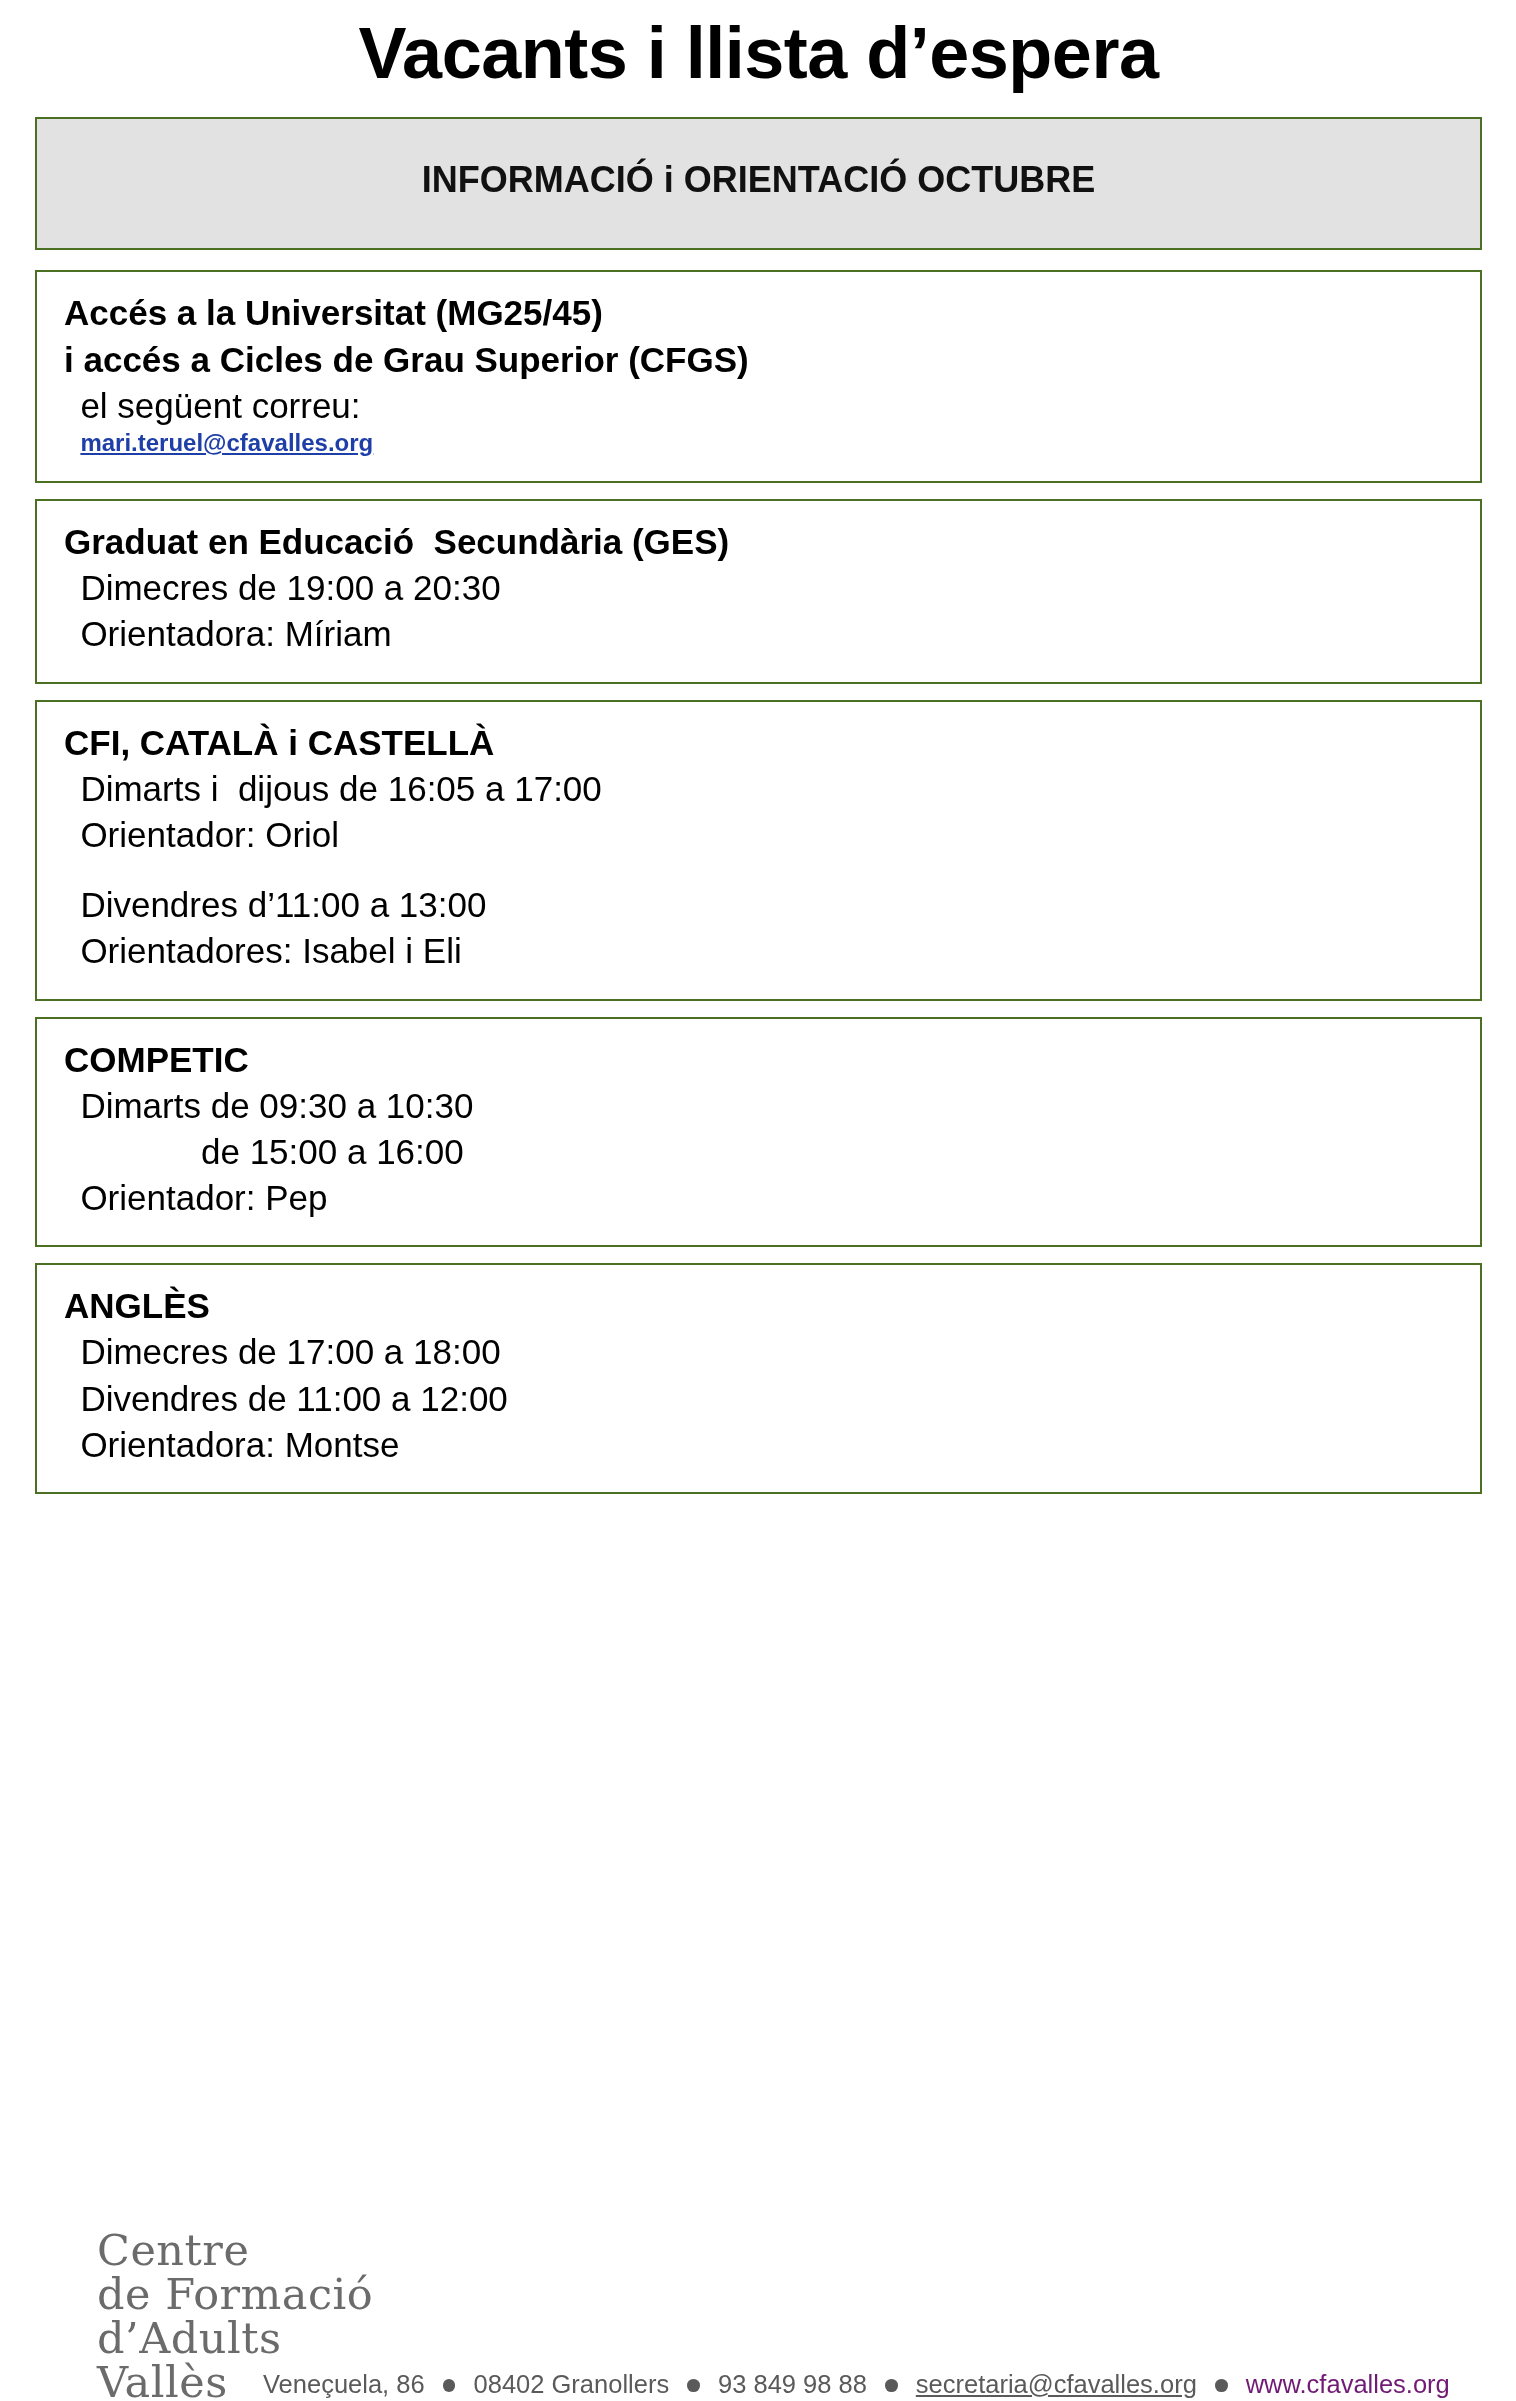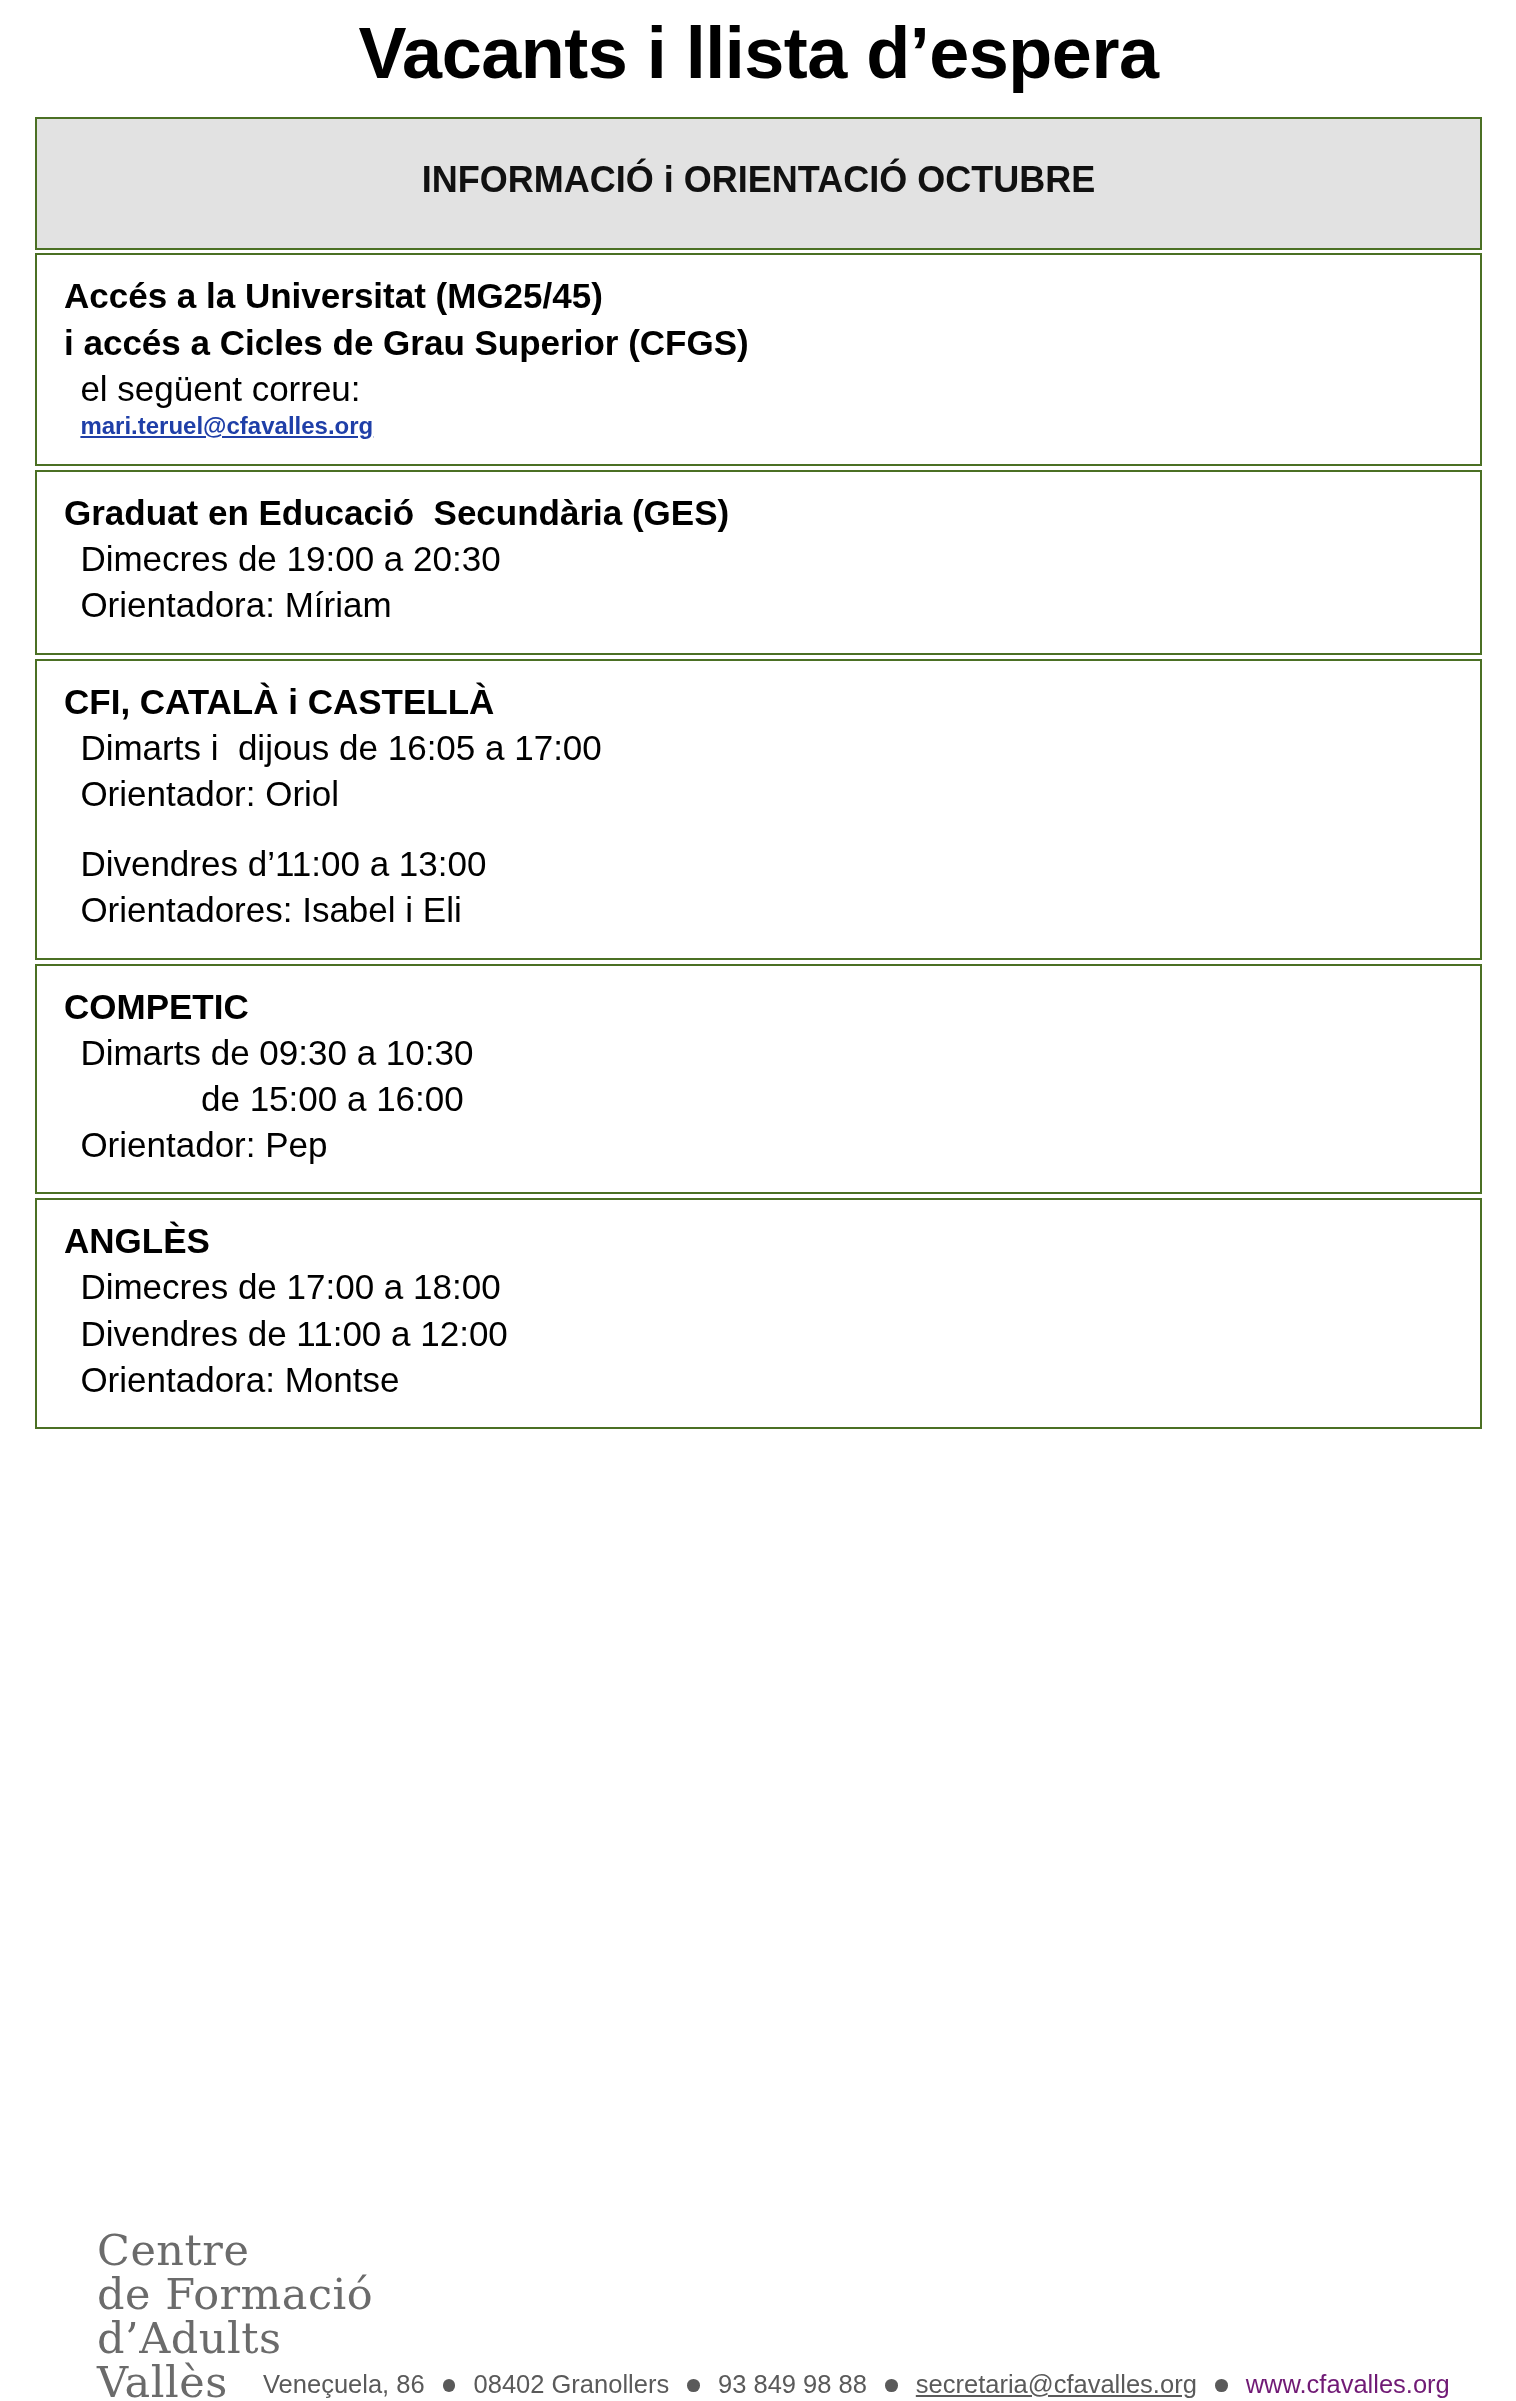--- a/index.html
+++ b/index.html
@@ -27,27 +27,27 @@
     font-size: 72px;
     font-weight: bold;
     letter-spacing: -0.5px;
     line-height: 1.05;
     margin: 16.4px 0 25.5px 0;
     color: #000;
   }
   .box {
     border: 2.7px solid #4b7024;
     box-sizing: border-box;
-    margin-bottom: 4px;
+    margin-bottom: 16px;
     padding: 18px 27px 24px 27px;
   }
   .box.banner {
     background: #e2e2e2;
     padding: 40px 27px 47px 27px;
-    margin-bottom: 3px;
+    margin-bottom: 20px;
   }
   .banner-text {
     text-align: center;
     font-size: 36px;
     font-weight: bold;
     color: #111;
   }
   .line {
     font-size: 35px;
     line-height: 1.32;

